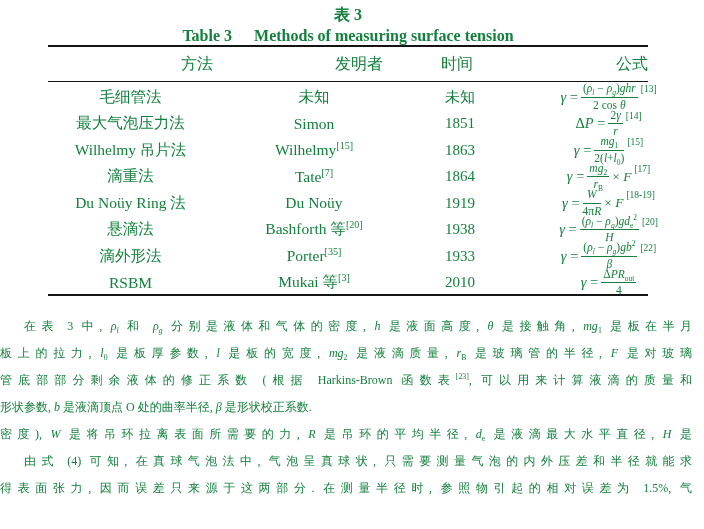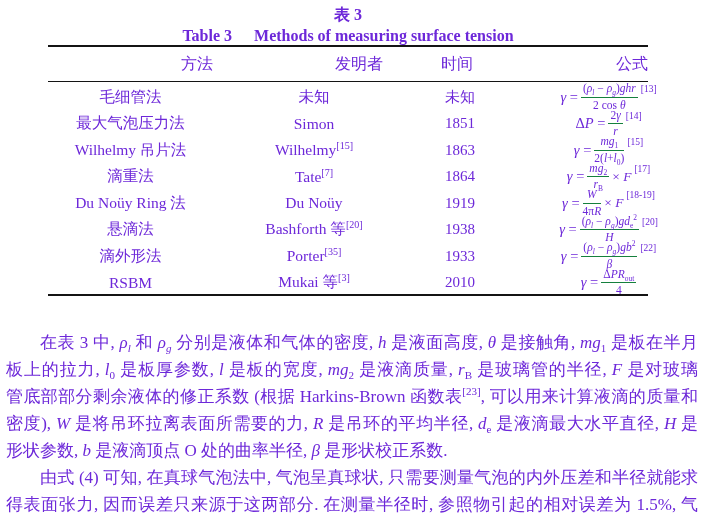--- a/index.html
+++ b/index.html
@@ -1,21 +1,21 @@
 <!DOCTYPE html>
 <html><head>
 <meta charset="utf-8">
 <style>
   html, body { margin: 0; padding: 0; background: #ffffff; }
   .page {
     position: relative;
     width: 704px;
     height: 529px;
     background: #ffffff;
-    color: #6d28d9;
+    color: #15803d;
     font-family: "Liberation Serif", "DejaVu Serif", serif;
     overflow: hidden;
   }
   
   .caption-zh {
     position: absolute; top: 4px; left: 48px; width: 600px;
     display: flex; justify-content: center; gap: 12px;
     font-size: 16px; font-weight: bold; line-height: 22px;
   }
   .caption-en {
@@ -55,22 +55,22 @@
   .frac {
     display: inline-flex; flex-direction: column;
     text-align: center; font-size: 11.5px; line-height: 1.18;
     vertical-align: middle;
   }
   .fnum { border-bottom: 1px solid #15803d; padding: 0 2px 1px; }
   .fden { padding-top: 1px; }
   .fref { font-size: 9.5px; position: relative; top: -8px; font-style: normal; }
   
   .bodytext {
-    position: absolute; top: 313px; left: 6px; width: 692px;
-    font-size: 17px; line-height: 27px; margin-top: 16px;
+    position: absolute; top: 313px; left: 0; width: 692px;
+    font-size: 12px; line-height: 27px;
   }
   .text-line {
     text-align: justify; text-align-last: justify;
     height: 27px; overflow: hidden;
   }
   .text-line.no-justify-last { text-align-last: left; }
   .text-line.indent { text-indent: 2em; }
   i { font-style: italic; }
 </style>
 </head>
@@ -201,22 +201,22 @@
             </span></div>
         </div>
       </div>
   </div>
 
   <div class="bodytext">
       <div>
         <div class="text-line indent">在表 3 中, <i>ρ</i><sub><i>l</i></sub> 和 <i>ρ</i><sub><i>g</i></sub> 分别是液体和气体的密度, <i>h</i> 是液面高度, <i>θ</i> 是接触角, <i>mg</i><sub>1</sub> 是板在半月</div>
         <div class="text-line">板上的拉力, <i>l</i><sub>0</sub> 是板厚参数, <i>l</i> 是板的宽度, <i>mg</i><sub>2</sub> 是液滴质量, <i>r</i><sub>B</sub> 是玻璃管的半径, <i>F</i> 是对玻璃</div>
         <div class="text-line">管底部部分剩余液体的修正系数 (根据 Harkins-Brown 函数表<sup>[23]</sup>, 可以用来计算液滴的质量和</div>
+        <div class="text-line no-justify-last">形状参数, <i>b</i> 是液滴顶点 O 处的曲率半径, <i>β</i> 是形状校正系数.</div>
         <div class="text-line">密度), <i>W</i> 是将吊环拉离表面所需要的力, <i>R</i> 是吊环的平均半径, <i>d</i><sub>e</sub> 是液滴最大水平直径, <i>H</i> 是</div>
-        <div class="text-line no-justify-last">形状参数, <i>b</i> 是液滴顶点 O 处的曲率半径, <i>β</i> 是形状校正系数.</div>
       </div>
       <div>
         <div class="text-line indent">由式 (4) 可知, 在真球气泡法中, 气泡呈真球状, 只需要测量气泡的内外压差和半径就能求</div>
         <div class="text-line">得表面张力, 因而误差只来源于这两部分. 在测量半径时, 参照物引起的相对误差为 1.5%, 气</div>
       </div>
     </div>
 
 </div>
 
 </body></html>

